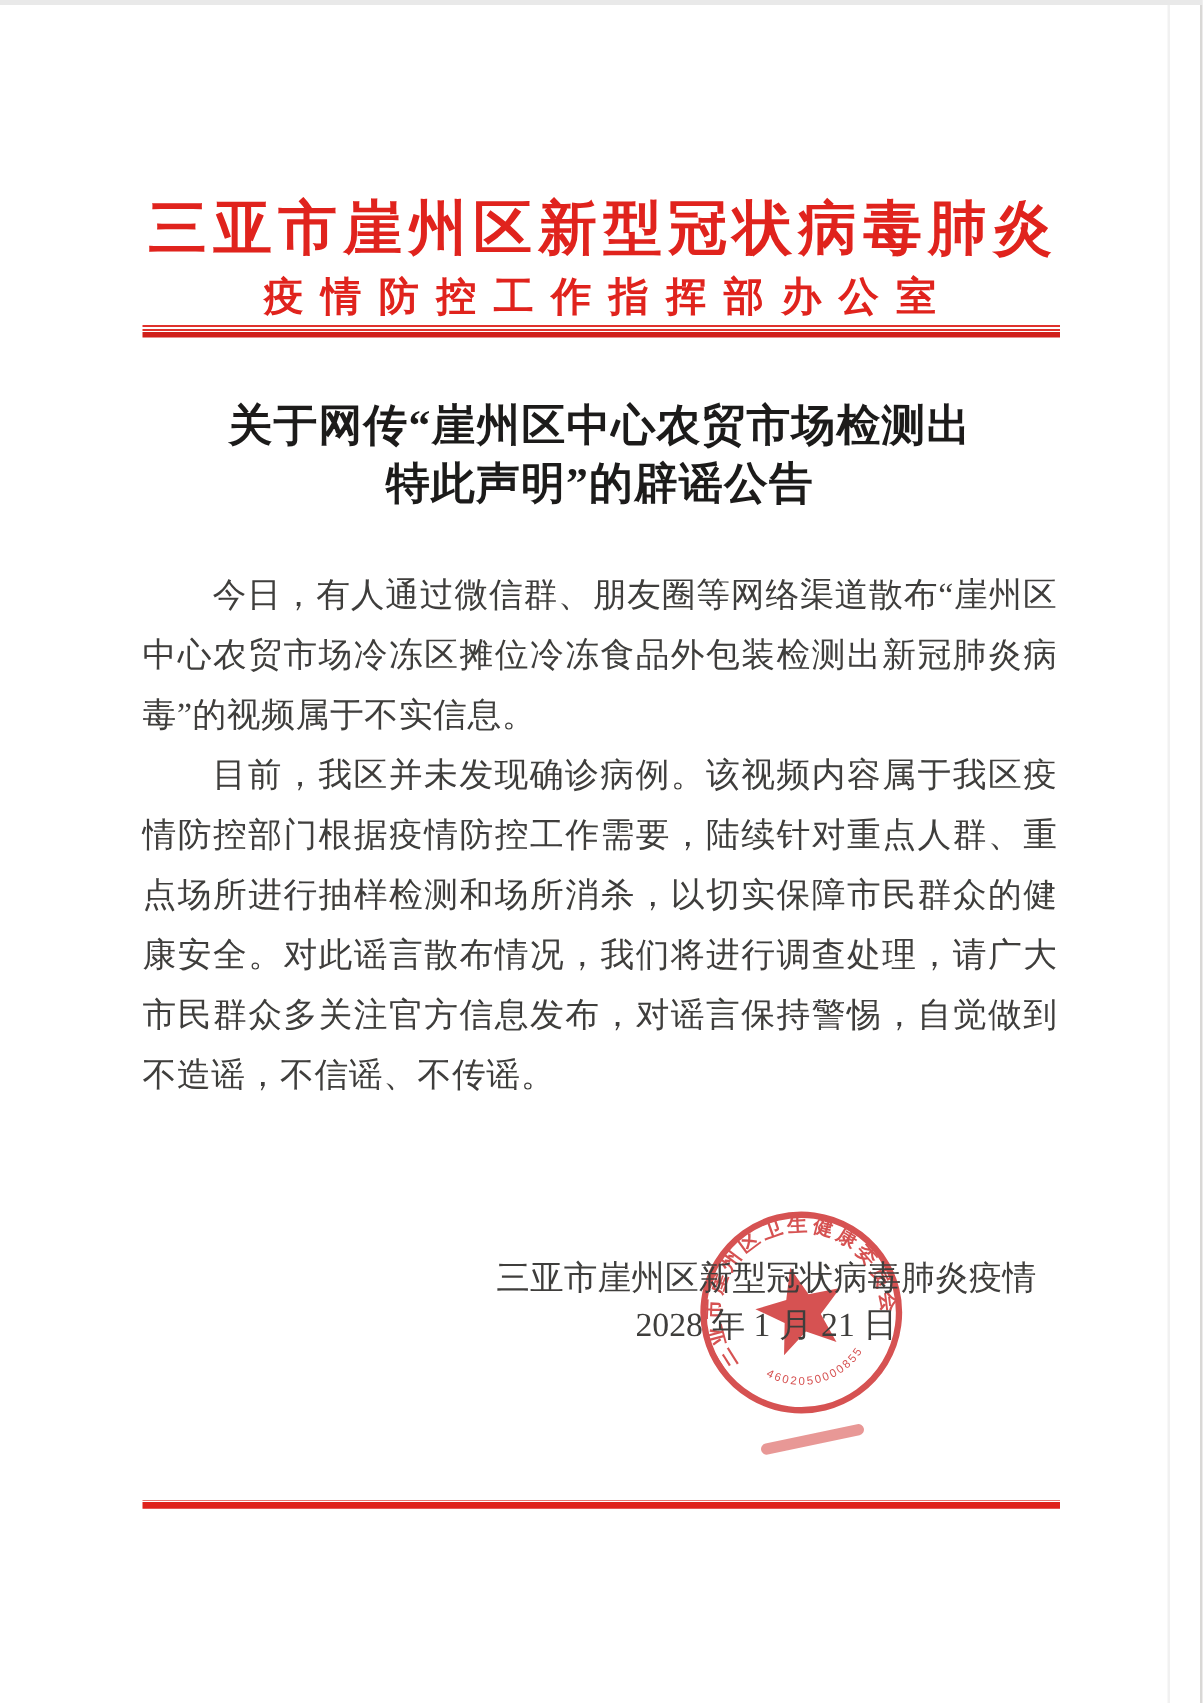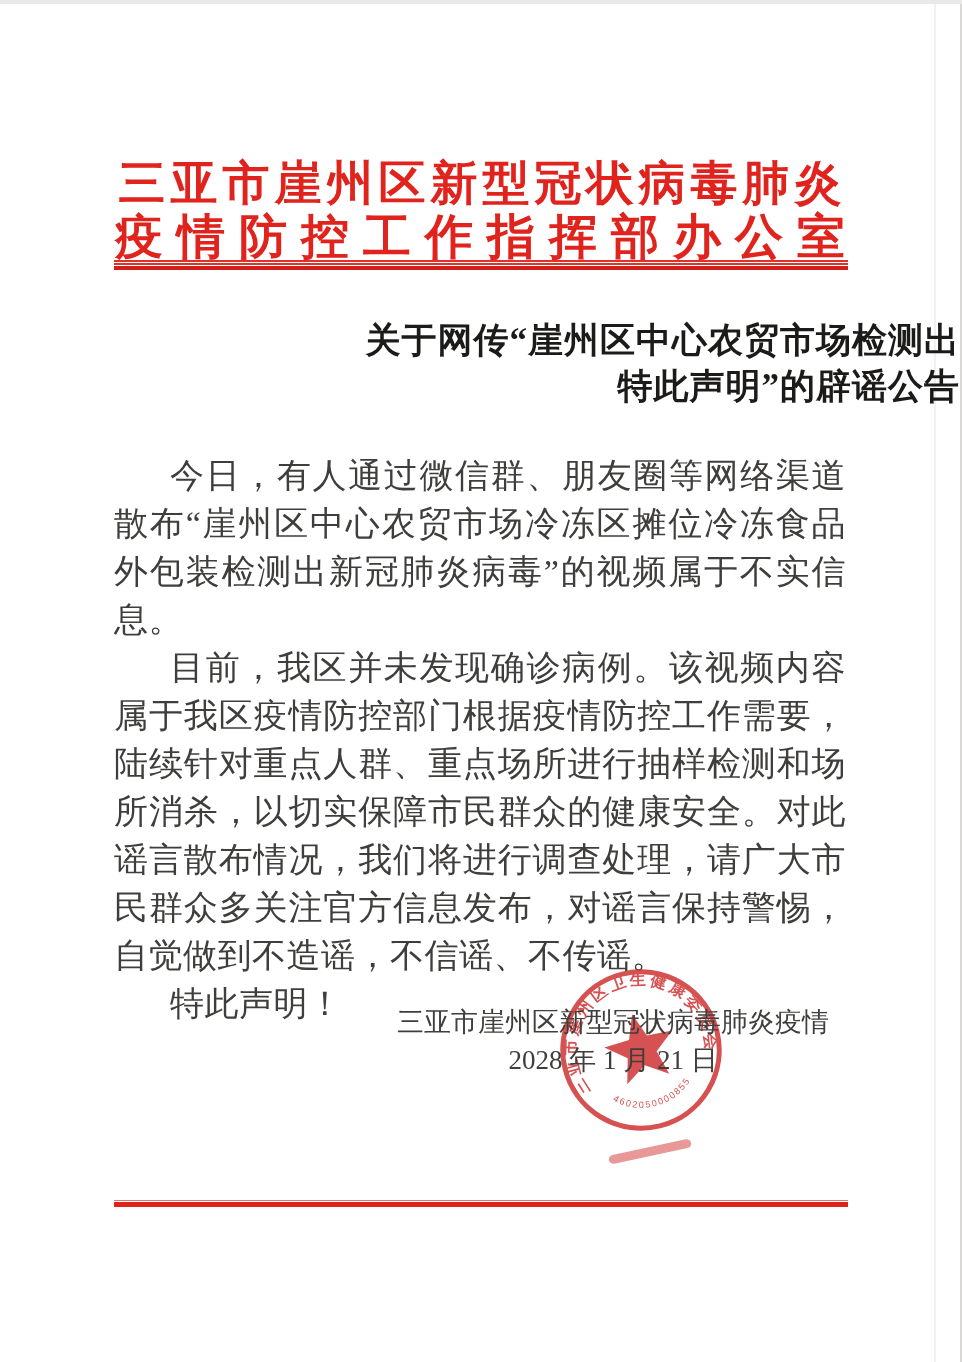--- a/index.html
+++ b/index.html
@@ -18,38 +18,38 @@
     position:absolute;top:0;left:934px;width:2px;height:100%;
     background:rgba(120,120,120,.10);
   }
   
   .org-name{
     position:absolute;top:152px;left:0;width:100%;
     text-align:center;color:#e0231d;font-weight:900;
   }
   .org-line{line-height:54px;white-space:nowrap;}
   .org-line1{font-size:47px;letter-spacing:5px;padding-left:5px;}
-  .org-line2{font-size:48px;letter-spacing:14px;padding-left:14px;}
+  .org-line2{font-size:32px;letter-spacing:14px;padding-left:14px;}
   .rule-top{
     position:absolute;top:256px;left:114px;width:734px;height:10px;
     background:linear-gradient(
       #e0322c 0 2px,#ffffff 2px 3px,
       #e0322c 3px 5px,#ffffff 5px 6px,
       #d01f1a 6px 10px);
   }
   
   .doc-title{
     position:absolute;top:314px;left:0;width:100%;
-    text-align:right;color:#1c1b1a;font-weight:700;
+    text-align:center;color:#1c1b1a;font-weight:700;
     font-size:35px;line-height:46px;letter-spacing:1px;
   }
   
   .body-text{
     position:absolute;top:448px;left:114px;width:732px;
-    color:#3f3e3c;font-size:34px;line-height:48px;
+    color:#3f3e3c;font-size:27px;line-height:48px;
     letter-spacing:.5px;text-align:justify;
   }
   .body-text p{margin:0;text-indent:56px;}
   
   .signature{
     position:absolute;top:1000px;left:378px;width:470px;
     text-align:center;color:#3f3e3c;font-size:27px;line-height:37.5px;
     z-index:2;
   }
   
@@ -83,21 +83,20 @@
   <div class="rule-top"></div>
 
   <div class="doc-title">
     <div>关于网传“崖州区中心农贸市场检测出</div>
     <div>特此声明”的辟谣公告</div>
   </div>
 
   <div class="body-text">
     <p>今日，有人通过微信群、朋友圈等网络渠道散布“崖州区中心农贸市场冷冻区摊位冷冻食品外包装检测出新冠肺炎病毒”的视频属于不实信息。</p>
     <p>目前，我区并未发现确诊病例。该视频内容属于我区疫情防控部门根据疫情防控工作需要，陆续针对重点人群、重点场所进行抽样检测和场所消杀，以切实保障市民群众的健康安全。对此谣言散布情况，我们将进行调查处理，请广大市民群众多关注官方信息发布，对谣言保持警惕，自觉做到不造谣，不信谣、不传谣。</p>
-    <p>特此声明！</p>
   </div>
 
   <div class="seal">
     <svg viewBox="-100 -100 200 200" width="184" height="184">
       <circle r="85" fill="none" stroke="#cf3434" stroke-width="5.5"></circle>
       <path id="sealArcTop" d="M -64,30 A 70.7 70.7 0 1 1 64,30" fill="none"></path>
       <path id="sealArcBottom" d="M -46,43 A 63 63 0 0 0 46,43" fill="none"></path>
       <polygon points="0,-40 10,-13.8 38,-12.4 16.2,5.3 23.5,32.4 0,17 -23.5,32.4 -16.2,5.3 -38,-12.4 -10,-13.8" fill="#cf3434"></polygon>
       <text font-size="17.5" fill="#cf3434" font-weight="700" font-family="Liberation Serif, DejaVu Serif, serif">
         <textPath href="#sealArcTop" startOffset="0" textLength="270" lengthAdjust="spacing">三亚市崖州区卫生健康委员会</textPath>

